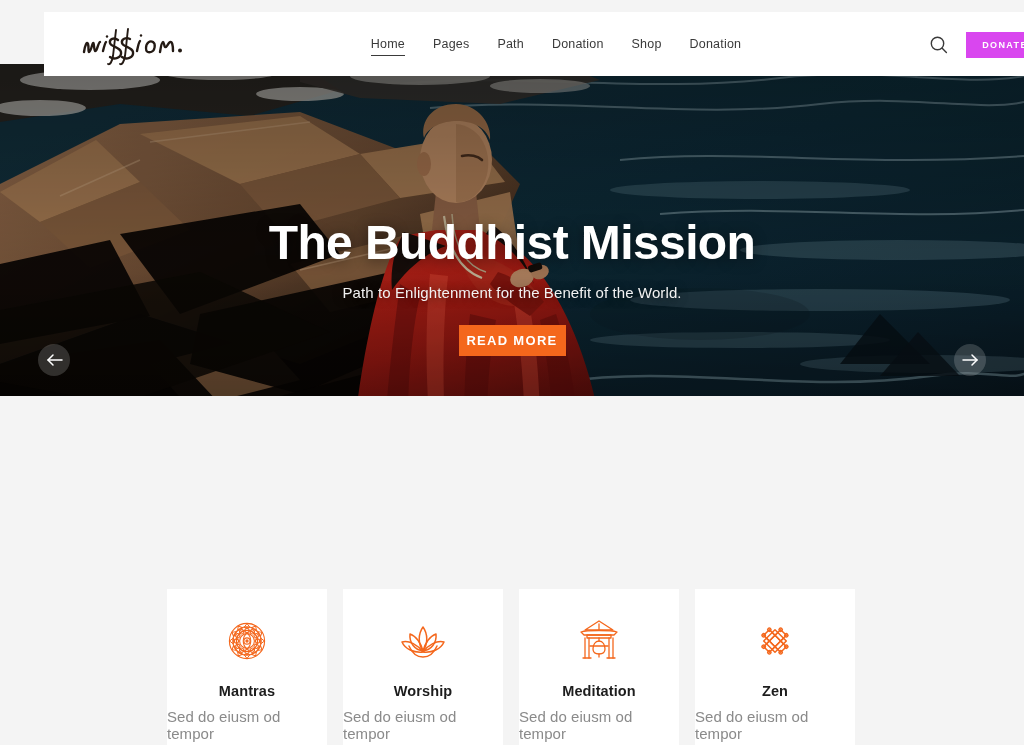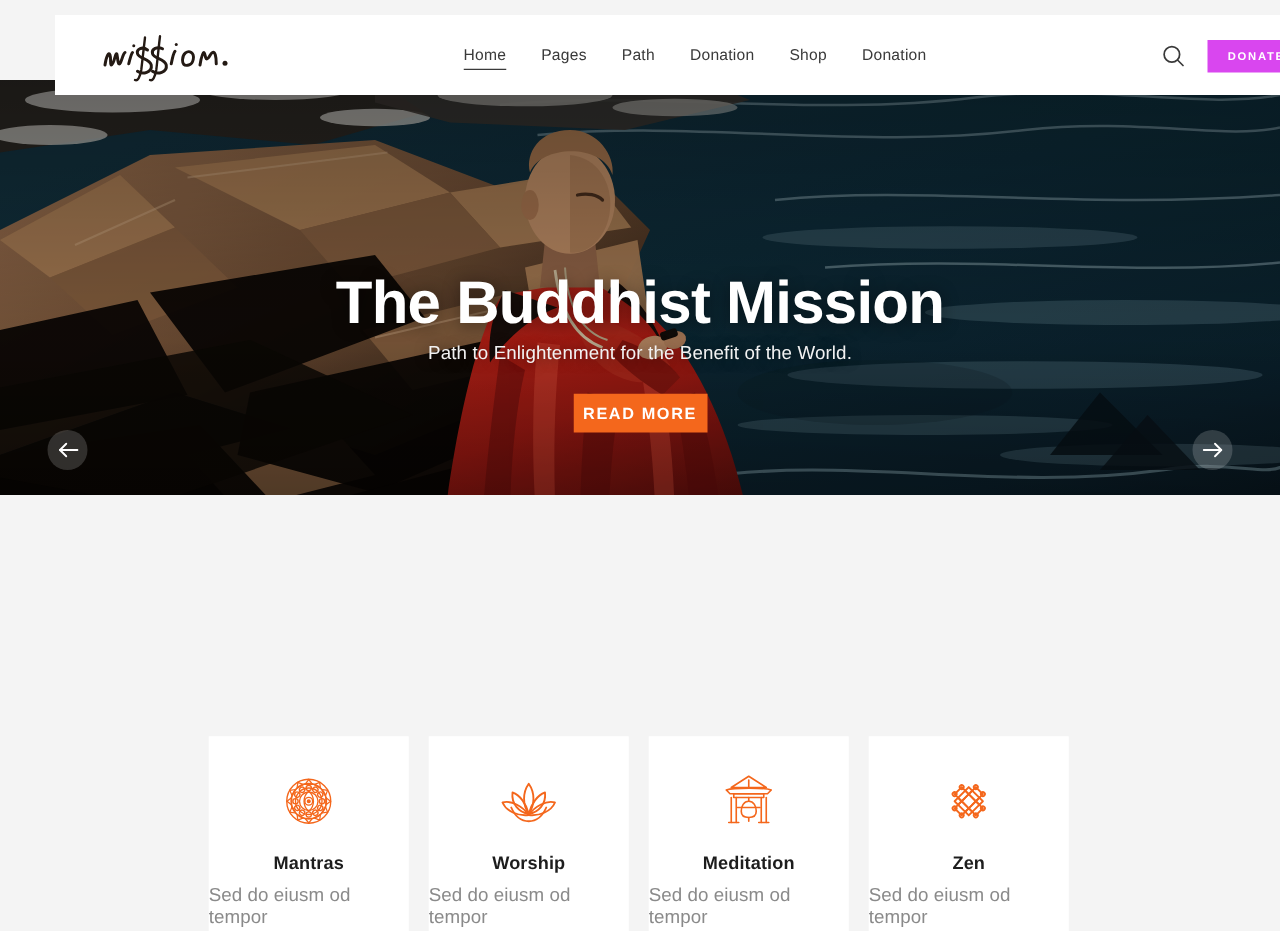--- a/index.html
+++ b/index.html
@@ -62,21 +62,21 @@
     display:flex; flex-direction:column; align-items:center;
     justify-content:flex-start; padding-top:154px;
   }
   .hero-title{
     color:#fff; font-size:48px; font-weight:bold; letter-spacing:-.6px;
     text-shadow:0 2px 14px rgba(0,0,0,.45);
     font-family:"Liberation Sans", sans-serif;
     line-height:1.05;
   }
   .hero-sub{
-    color:#f2f2f2; font-size:15px; margin-top:6px; letter-spacing:.1px;
+    color:#f2f2f2; font-size:15px; margin-top:16px; letter-spacing:.1px;
     text-shadow:0 1px 10px rgba(0,0,0,.5);
   }
   .read-more{
     margin-top:24px; width:107px; height:31px;
     background:#f4671c; color:#fff; border:0;
     font-size:13px; font-weight:bold; letter-spacing:1.3px;
     display:flex; align-items:center; justify-content:center;
     cursor:pointer; font-family:"Liberation Sans", sans-serif;
   }
 

